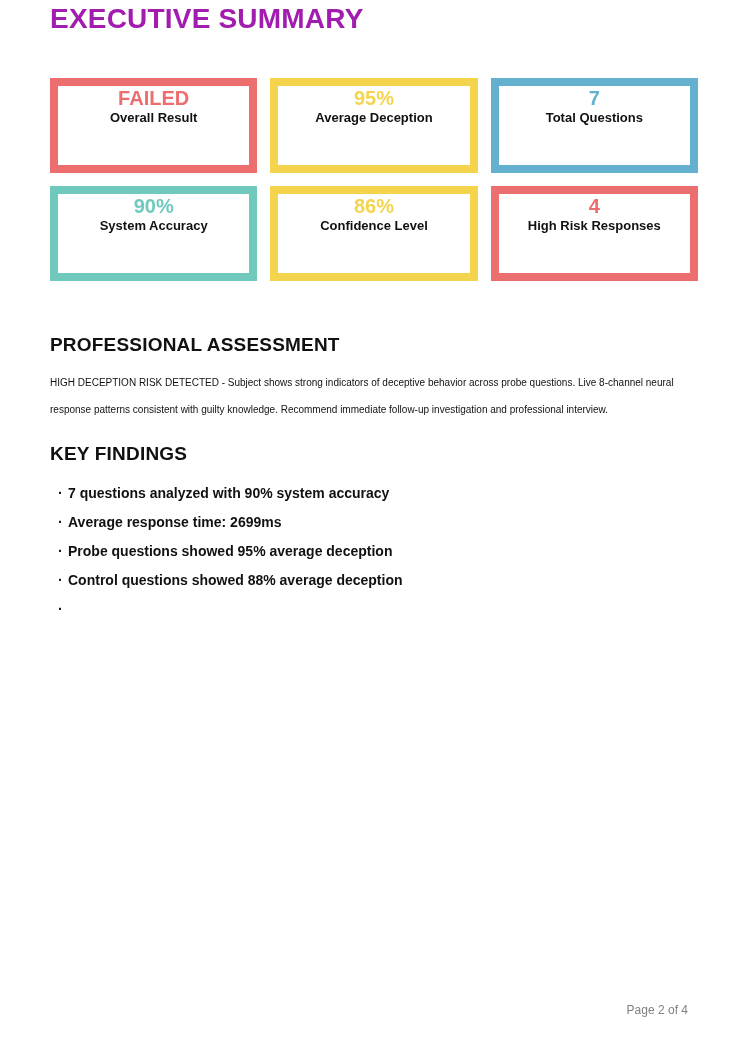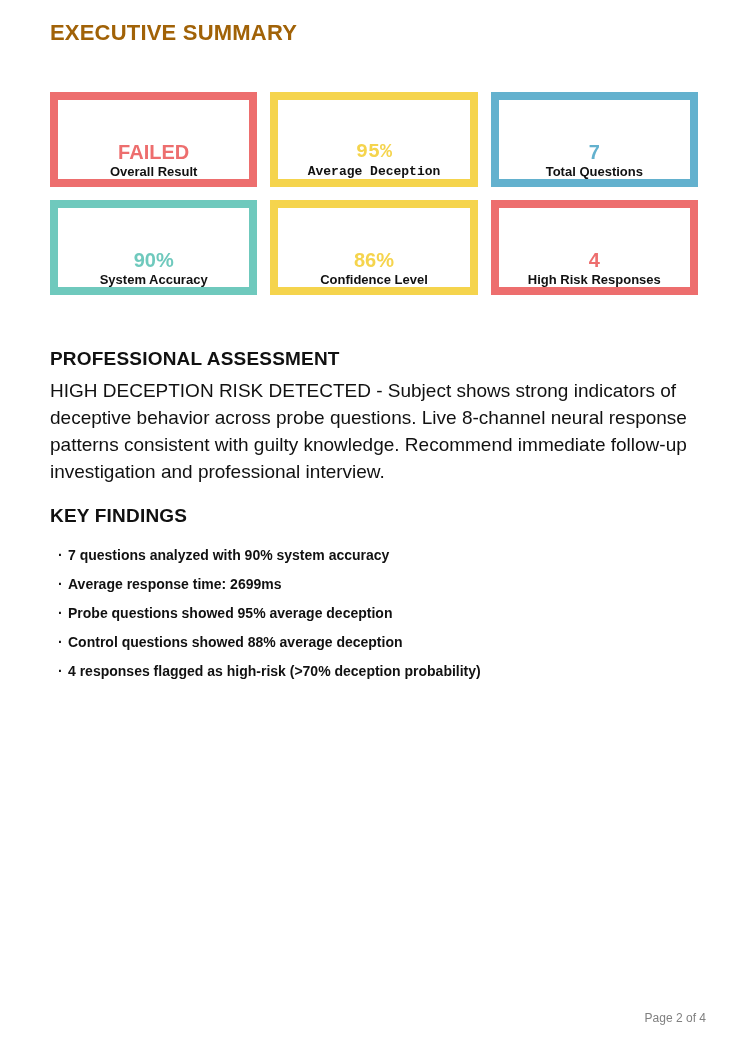--- a/index.html
+++ b/index.html
@@ -7,43 +7,43 @@
     width: 743px; height: 1044px;
     background: #ffffff;
     font-family: "Liberation Sans", sans-serif;
     color: #111111;
     overflow: hidden;
   }
   body { position: relative; }
   .page { padding: 0 45px 0 50px; }
 
   .report-title {
-    margin-top: 18px;
-    font-size: 22px;
+    margin-top: 4px;
+    font-size: 28px;
     font-weight: bold;
     letter-spacing: 0.2px;
     line-height: 30px;
-    color: #a16207;
+    color: #a21caf;
   }
 
   .stat-grid {
     margin-top: 44px;
     display: grid;
     grid-template-columns: repeat(3, 1fr);
     column-gap: 13px;
     row-gap: 13px;
   }
   .stat-card {
     height: 95px;
     border: 8px solid #ccc;
     background: #ffffff;
     display: flex;
     flex-direction: column;
     align-items: center;
-    justify-content: flex-end;
+    justify-content: flex-start;
     text-align: center;
     padding: 0 6px;
   }
   .stat-value {
     font-size: 20px;
     font-weight: bold;
     line-height: 24px;
   }
   .stat-label {
     font-size: 13px;
@@ -54,22 +54,22 @@
 
   .section-heading {
     font-size: 19px;
     font-weight: bold;
     letter-spacing: 0.2px;
     line-height: 23px;
     color: #111111;
   }
   .assessment-heading { margin-top: 52px; }
   .assessment-body {
-    margin-top: 7px;
-    font-size: 19px;
+    margin-top: 13px;
+    font-size: 10px;
     line-height: 27px;
     color: #111111;
   }
   .findings-heading { margin-top: 19px; }
   .findings-list {
     margin-top: 18px;
     list-style: none;
   }
   .findings-list li {
     padding-left: 18px;
@@ -81,42 +81,41 @@
   }
   .bullet-dot {
     position: absolute;
     left: 8px;
     top: 0;
     font-weight: bold;
   }
   .page-footer {
     position: absolute;
     top: 1003px;
-    right: 37px;
+    right: 55px;
     font-size: 12px;
     color: #808080;
     line-height: 14px;
-    margin-top: 8px;
   }
 </style>
 </head>
 <body>
 
 <div class="page">
 
   <h1 class="report-title">EXECUTIVE SUMMARY</h1>
 
   <div class="stat-grid">
 
     <div class="stat-card" style="border-color: rgb(237, 110, 110);">
       <div class="stat-value" style="color: rgb(237, 110, 110);">FAILED</div>
       <div class="stat-label">Overall Result</div>
     </div>
 
-    <div class="stat-card" style="border-color: rgb(245, 212, 77); font-family: Liberation Mono, monospace;">
+    <div class="stat-card" style="border-color: rgb(245, 212, 77);">
       <div class="stat-value" style="color: rgb(245, 212, 77);">95%</div>
       <div class="stat-label">Average Deception</div>
     </div>
 
     <div class="stat-card" style="border-color: rgb(99, 177, 206);">
       <div class="stat-value" style="color: rgb(99, 177, 206);">7</div>
       <div class="stat-label">Total Questions</div>
     </div>
 
     <div class="stat-card" style="border-color: rgb(111, 201, 189);">
@@ -153,19 +152,18 @@
     <li>
       <span class="bullet-dot">·</span>
       <span>Probe questions showed 95% average deception</span>
     </li>
     <li>
       <span class="bullet-dot">·</span>
       <span>Control questions showed 88% average deception</span>
     </li>
     <li>
       <span class="bullet-dot">·</span>
-      <span>4 responses flagged as high-risk (&gt;70% deception probability)</span>
     </li>
   </ul>
 
 </div>
 
 <div class="page-footer">Page 2 of 4</div>
 
 </body></html>

